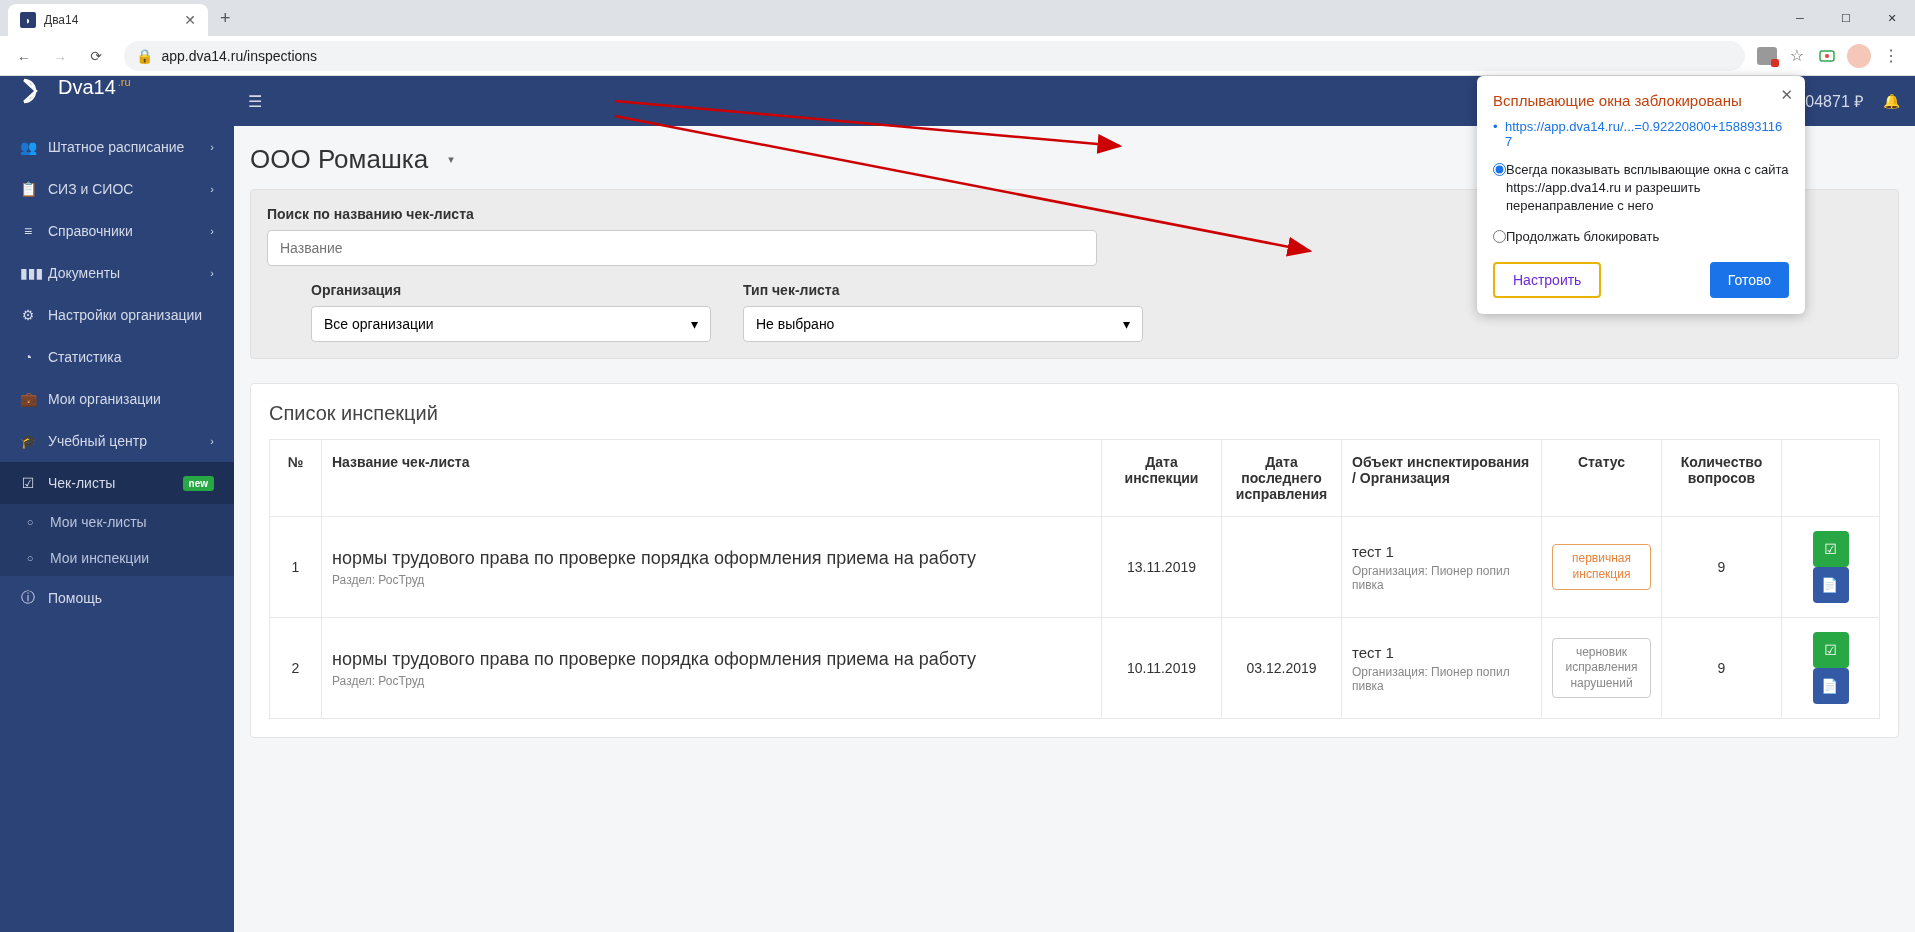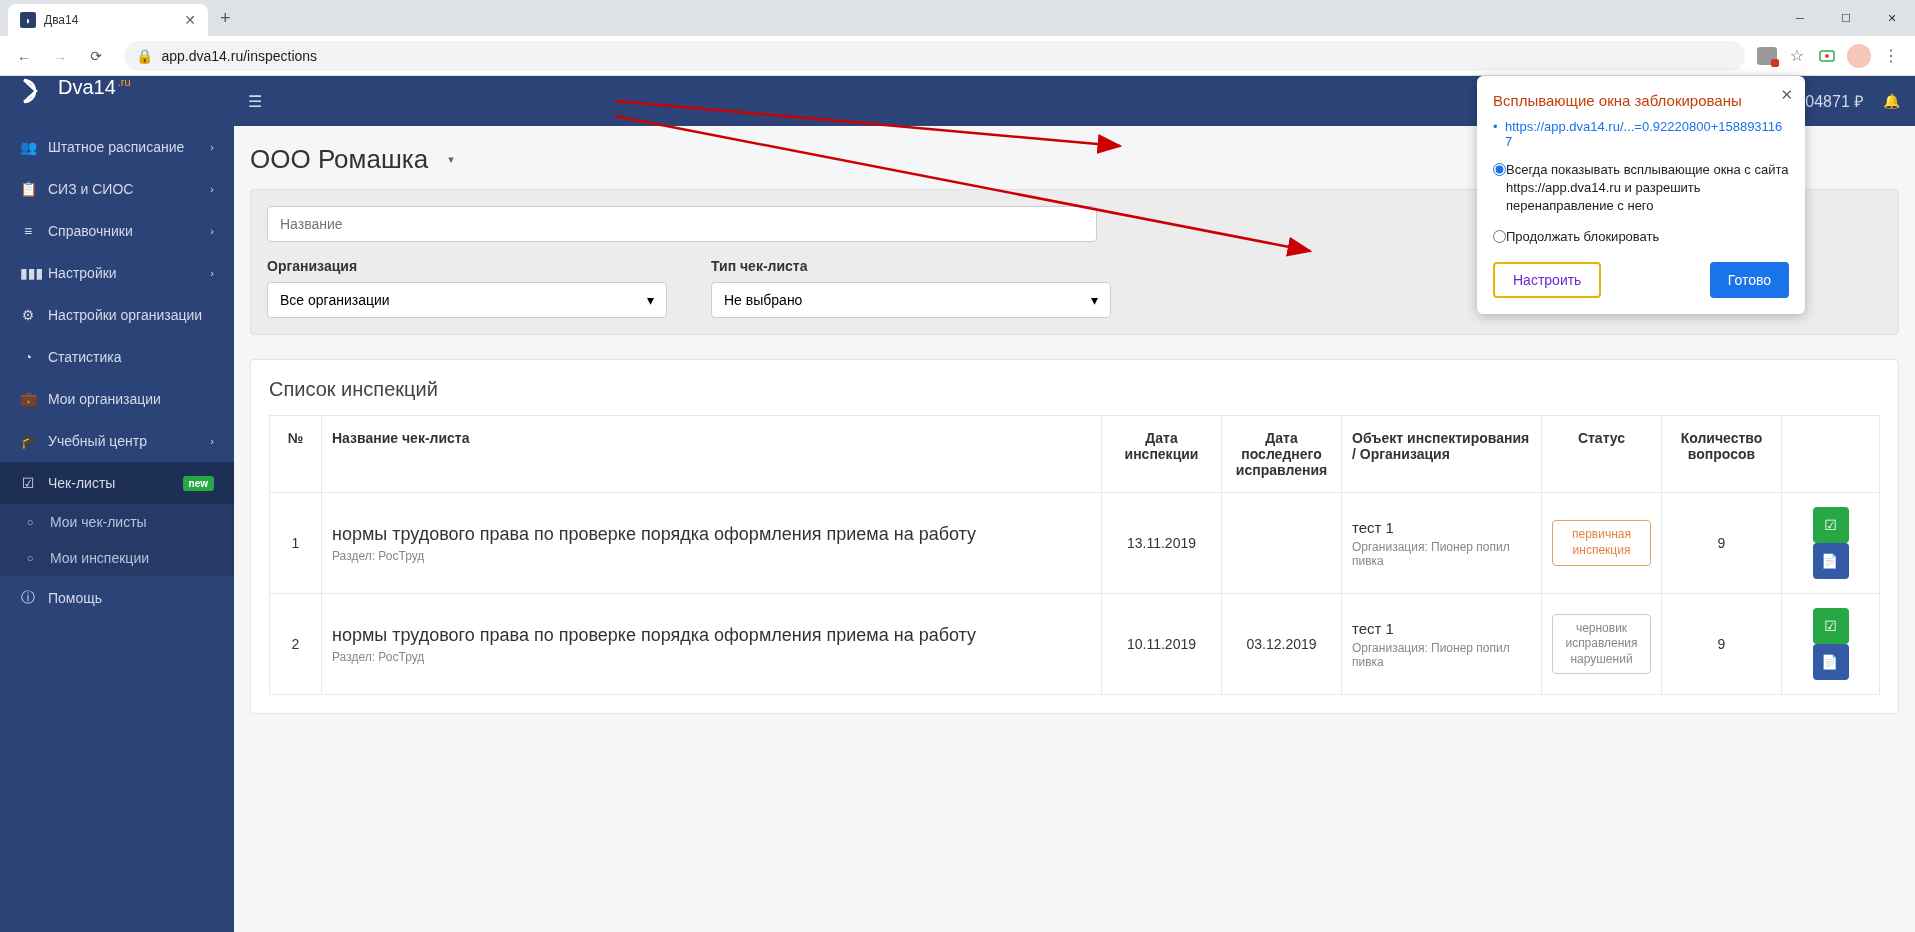--- a/index.html
+++ b/index.html
@@ -53,21 +53,21 @@
 .notif-icon { cursor: pointer; }
 
 .content { flex: 1; background: #f5f6f8; overflow: auto; }
 .inner { padding: 10px 16px; }
 .page-title { font-size: 26px; font-weight: 400; color: #333; margin: 8px 0 14px; display: flex; align-items: center; gap: 20px; }
 .page-title .caret { font-size: 11px; color: #666; }
 
 .filter-panel { background: #ececec; border: 1px solid #e0e0e0; border-radius: 4px; padding: 16px; margin-bottom: 24px; }
 .filter-label { font-weight: 600; font-size: 14px; color: #333; margin-bottom: 8px; }
 .filter-input { width: 100%; max-width: 830px; padding: 9px 12px; border: 1px solid #ccc; border-radius: 4px; font-size: 14px; background: #fff; }
-.filter-row { display: flex; gap: 44px; margin-top: 16px; }
+.filter-row { display: flex; gap: 32px; margin-top: 16px; margin-left: 44px; }
 .filter-col { flex: 0 0 400px; }
 .filter-select { width: 100%; padding: 9px 12px; border: 1px solid #ccc; border-radius: 4px; font-size: 14px; background: #fff; display: flex; justify-content: space-between; align-items: center; cursor: pointer; }
 
 .section-title { font-size: 20px; color: #444; margin: 0 0 14px; font-weight: 400; }
 .list-panel { background: #fff; border: 1px solid #e4e4e4; border-radius: 4px; padding: 18px; }
 
 table { width: 100%; border-collapse: collapse; }
 th, td { padding: 14px 10px; text-align: left; border: 1px solid #e8e8e8; vertical-align: top; }
 th { font-weight: 600; color: #333; background: #fff; font-size: 14px; }
 td { font-size: 14px; color: #333; vertical-align: middle; }
@@ -166,21 +166,21 @@
           <span>СИЗ и СИОС</span>
           <span class="chevron">›</span>
         </div>
         <div class="menu-item">
           <span class="menu-icon">≡</span>
           <span>Справочники</span>
           <span class="chevron">›</span>
         </div>
         <div class="menu-item">
           <span class="menu-icon">▮▮▮</span>
-          <span>Настройки</span>
+          <span>Документы</span>
           <span class="chevron">›</span>
         </div>
         <div class="menu-item">
           <span class="menu-icon">⚙</span>
           <span>Настройки организации</span>
         </div>
         <div class="menu-item">
           <span class="menu-icon">◔</span>
           <span>Статистика</span>
         </div>
@@ -222,20 +222,21 @@
         <span class="notif-icon">🔔</span>
       </div>
     </div>
     <div class="inner">
       <h1 class="page-title">
         <span>ООО Ромашка</span>
         <span class="caret">▾</span>
       </h1>
 
       <div class="filter-panel">
+        <div class="filter-label">Поиск по названию чек-листа</div>
         <input class="filter-input" placeholder="Название" style="">
         <div class="filter-row">
           <div class="filter-col">
             <div class="filter-label">Организация</div>
             <div class="filter-select">
               <span>Все организации</span>
               <span>▾</span>
             </div>
           </div>
           <div class="filter-col">

